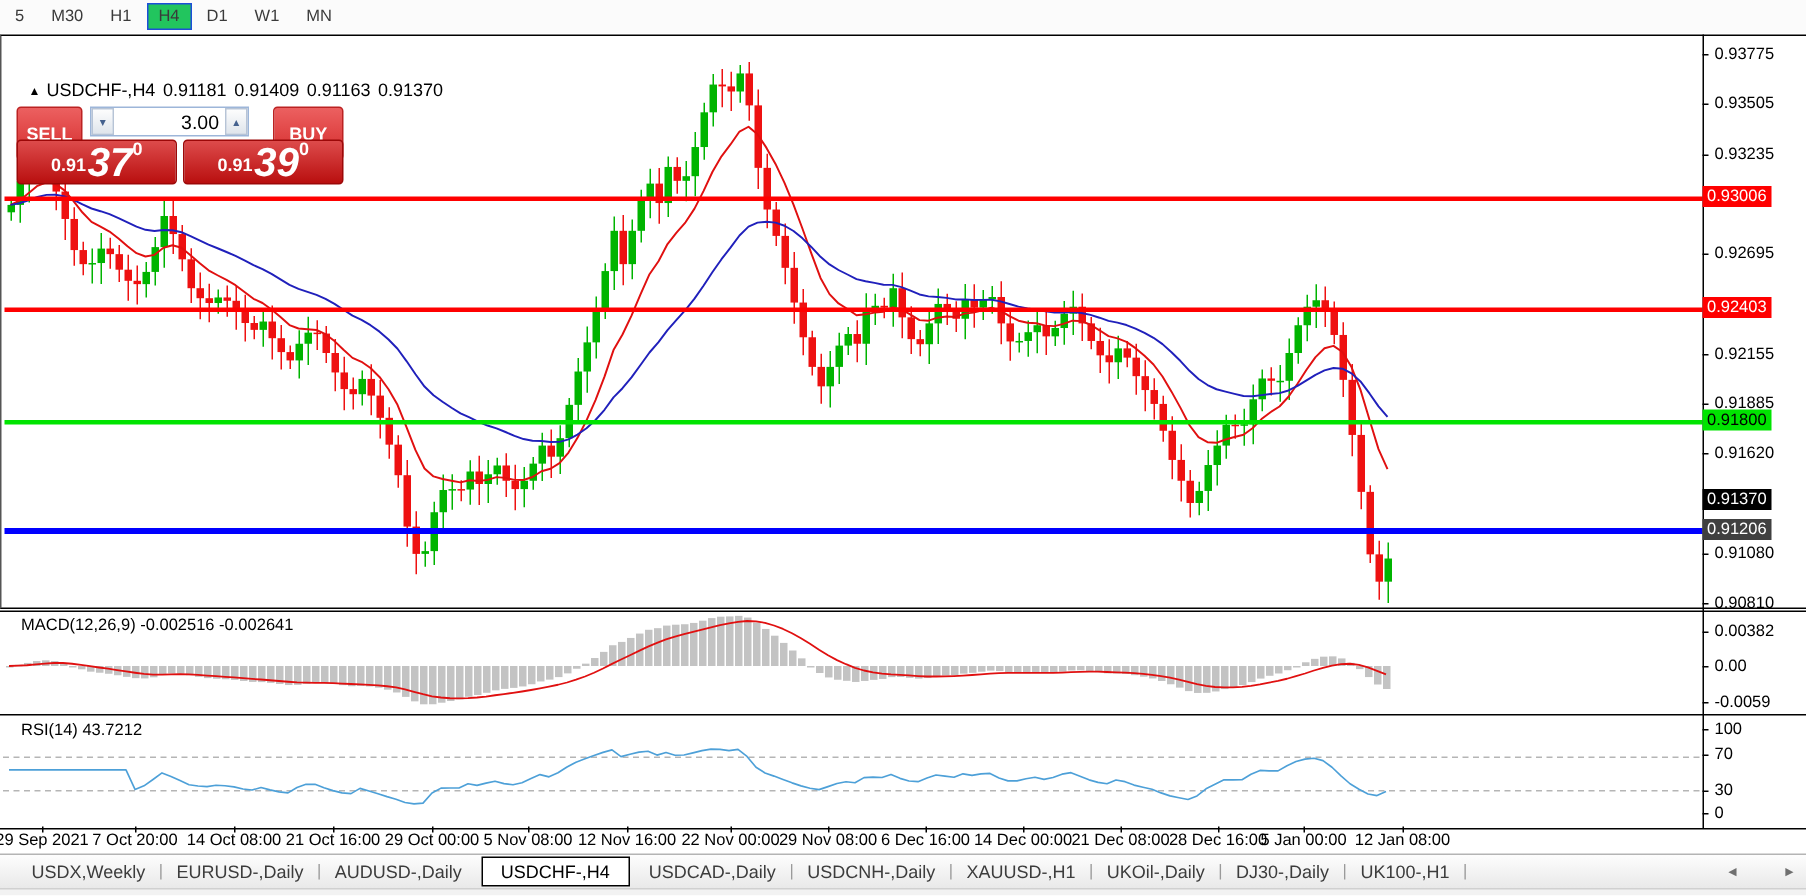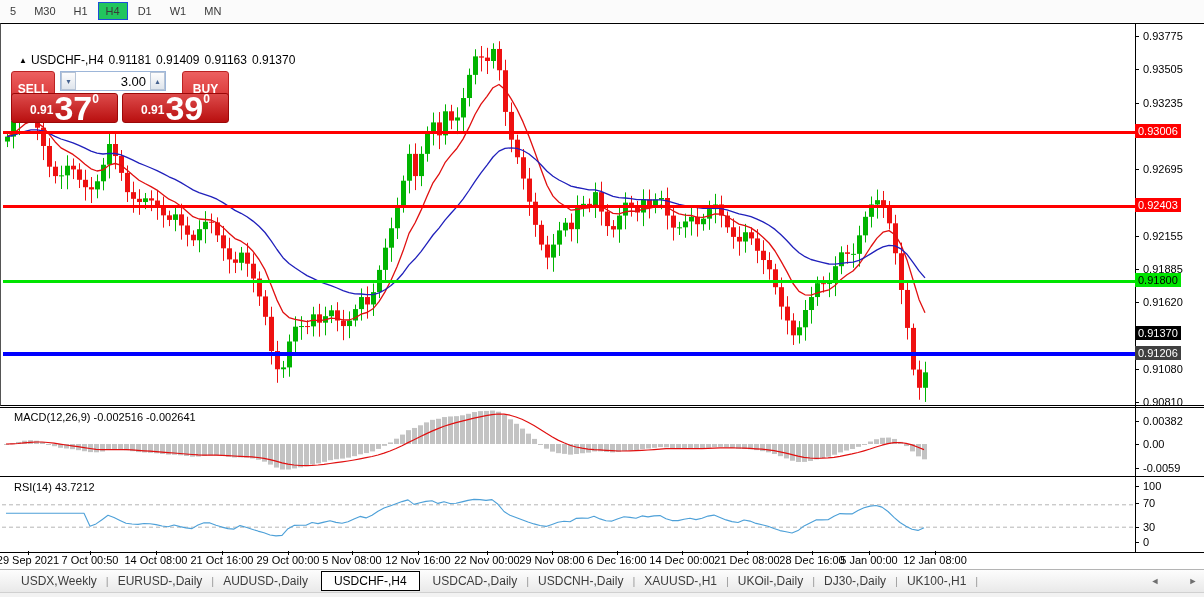--- a/index.html
+++ b/index.html
@@ -34,21 +34,21 @@
   .vol-arrow{width:15px;height:100%;background:linear-gradient(#fdfdfd,#dfe5ec);border:1px solid #b7c4d6;
       box-sizing:border-box;color:#44618e;font-size:8px;display:flex;align-items:center;justify-content:center;cursor:pointer;}
   #vol-input{flex:1;border:none;outline:none;text-align:right;font-size:13px;padding-right:4px;width:60px;
       font-family:"Liberation Sans",sans-serif;}
   .price-box{position:absolute;top:22px;width:107px;height:30px;border-radius:3px;color:#fff;
       background:linear-gradient(#dd4b4b,#b90f0f);border:1px solid #9c0808;box-sizing:border-box;
       display:flex;align-items:flex-end;justify-content:center;padding-bottom:2px;cursor:pointer;}
   #sell-price{left:0;}
   #buy-price{left:111px;}
   .pb-small{font-size:12px;font-weight:bold;margin:0 1px 3px 0;}
-  .pb-big{font-size:34px;font-weight:bold;line-height:24px;}
+  .pb-big{font-size:27px;font-weight:bold;line-height:24px;font-style:italic;}
   .pb-sup{font-size:12px;font-weight:bold;margin-bottom:14px;}
   
   .hline{position:absolute;left:2px;width:1132px;}
   
   #price-axis{position:absolute;left:1136px;top:0;width:68px;height:560px;}
   .ax-tick{position:absolute;left:0;height:14px;line-height:14px;font-size:11px;color:#000;}
   .ax-tick .mark{position:absolute;left:-1px;top:7px;width:4px;height:1px;background:#000;}
   .ax-tick .lbl{margin-left:7px;}
   .ax-badge{position:absolute;left:-1px;height:14px;line-height:14px;font-size:11px;padding:0 3px;white-space:nowrap;}
   
@@ -620,21 +620,21 @@
       <div class="ax-tick" style="top: 479px;"><span class="mark"></span><span class="lbl">100</span></div>
       <div class="ax-tick" style="top: 496px;"><span class="mark"></span><span class="lbl">70</span></div>
       <div class="ax-tick" style="top: 520px;"><span class="mark"></span><span class="lbl">30</span></div>
       <div class="ax-tick" style="top: 535px;"><span class="mark"></span><span class="lbl">0</span></div>
     </div>
 
   <div id="time-axis">
       <div class="t-mark" style="left: 28px;"></div>
       <div class="t-lbl" style="left: 28px;">29 Sep 2021</div>
       <div class="t-mark" style="left: 90px;"></div>
-      <div class="t-lbl" style="left: 90px;">7 Oct 00:50</div>
+      <div class="t-lbl" style="left: 90px;">7 Oct 20:00</div>
       <div class="t-mark" style="left: 156px;"></div>
       <div class="t-lbl" style="left: 156px;">14 Oct 08:00</div>
       <div class="t-mark" style="left: 222px;"></div>
       <div class="t-lbl" style="left: 222px;">21 Oct 16:00</div>
       <div class="t-mark" style="left: 288px;"></div>
       <div class="t-lbl" style="left: 288px;">29 Oct 00:00</div>
       <div class="t-mark" style="left: 352px;"></div>
       <div class="t-lbl" style="left: 352px;">5 Nov 08:00</div>
       <div class="t-mark" style="left: 418px;"></div>
       <div class="t-lbl" style="left: 418px;">12 Nov 16:00</div>

